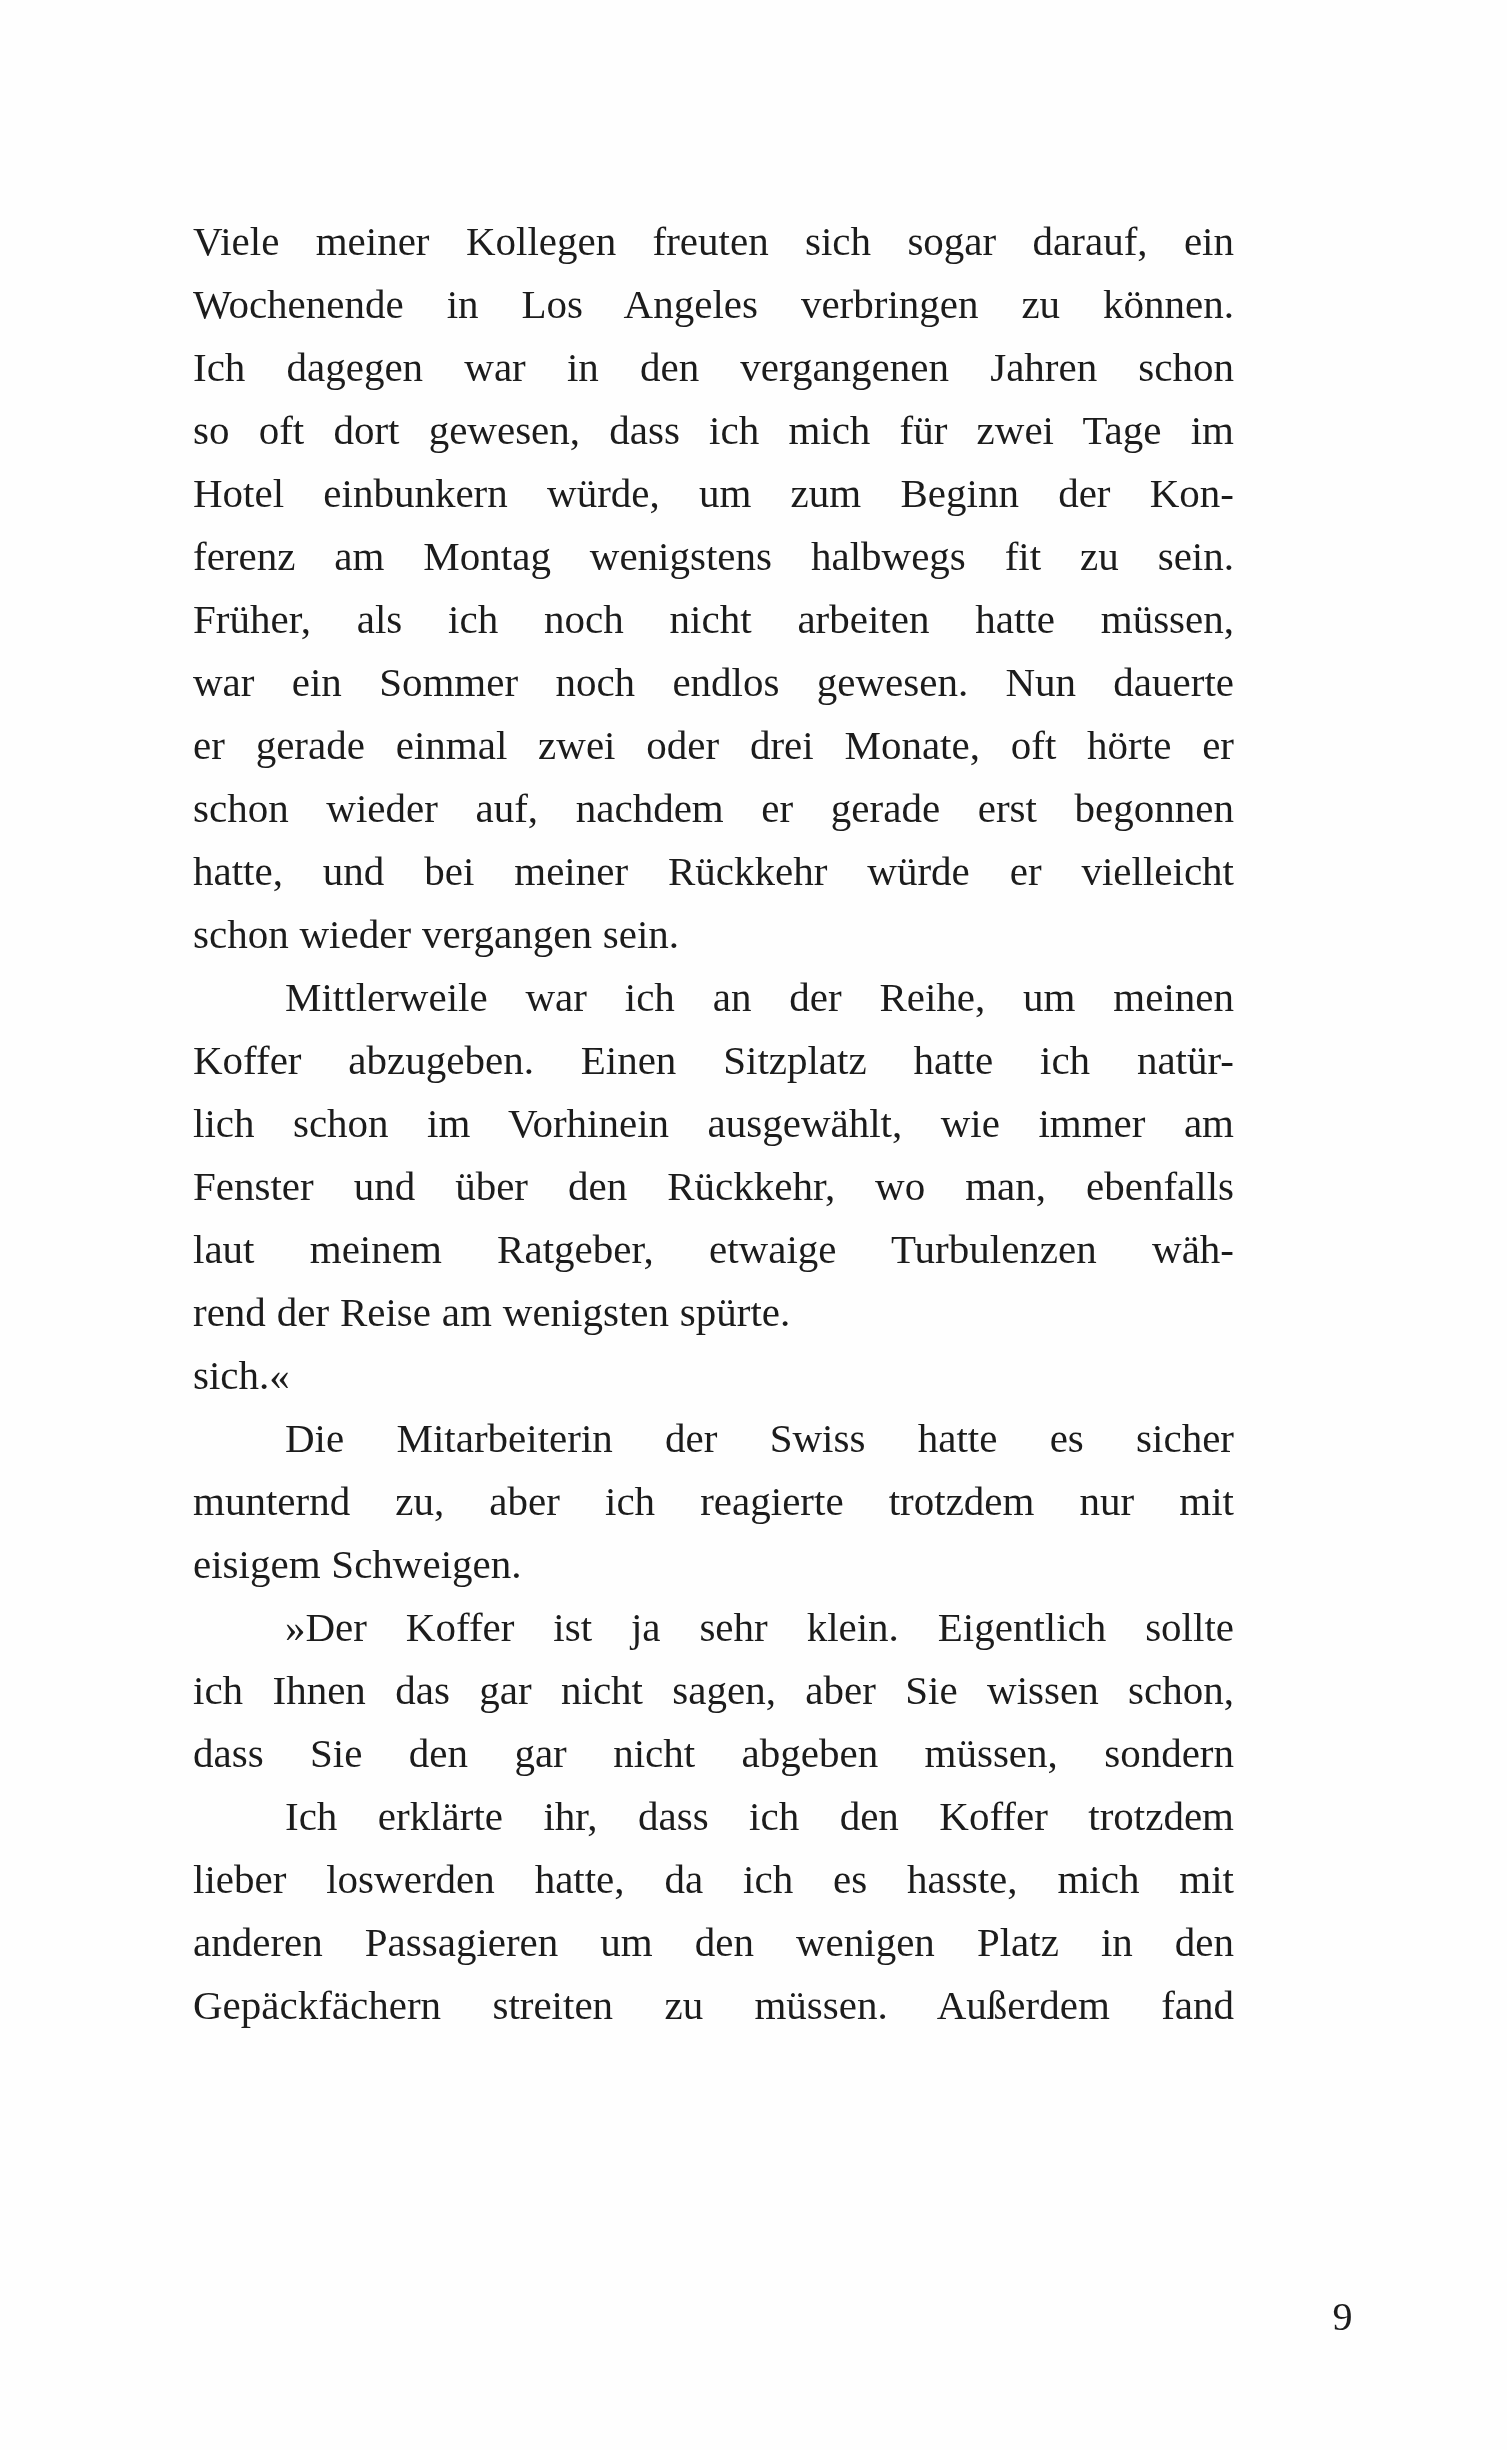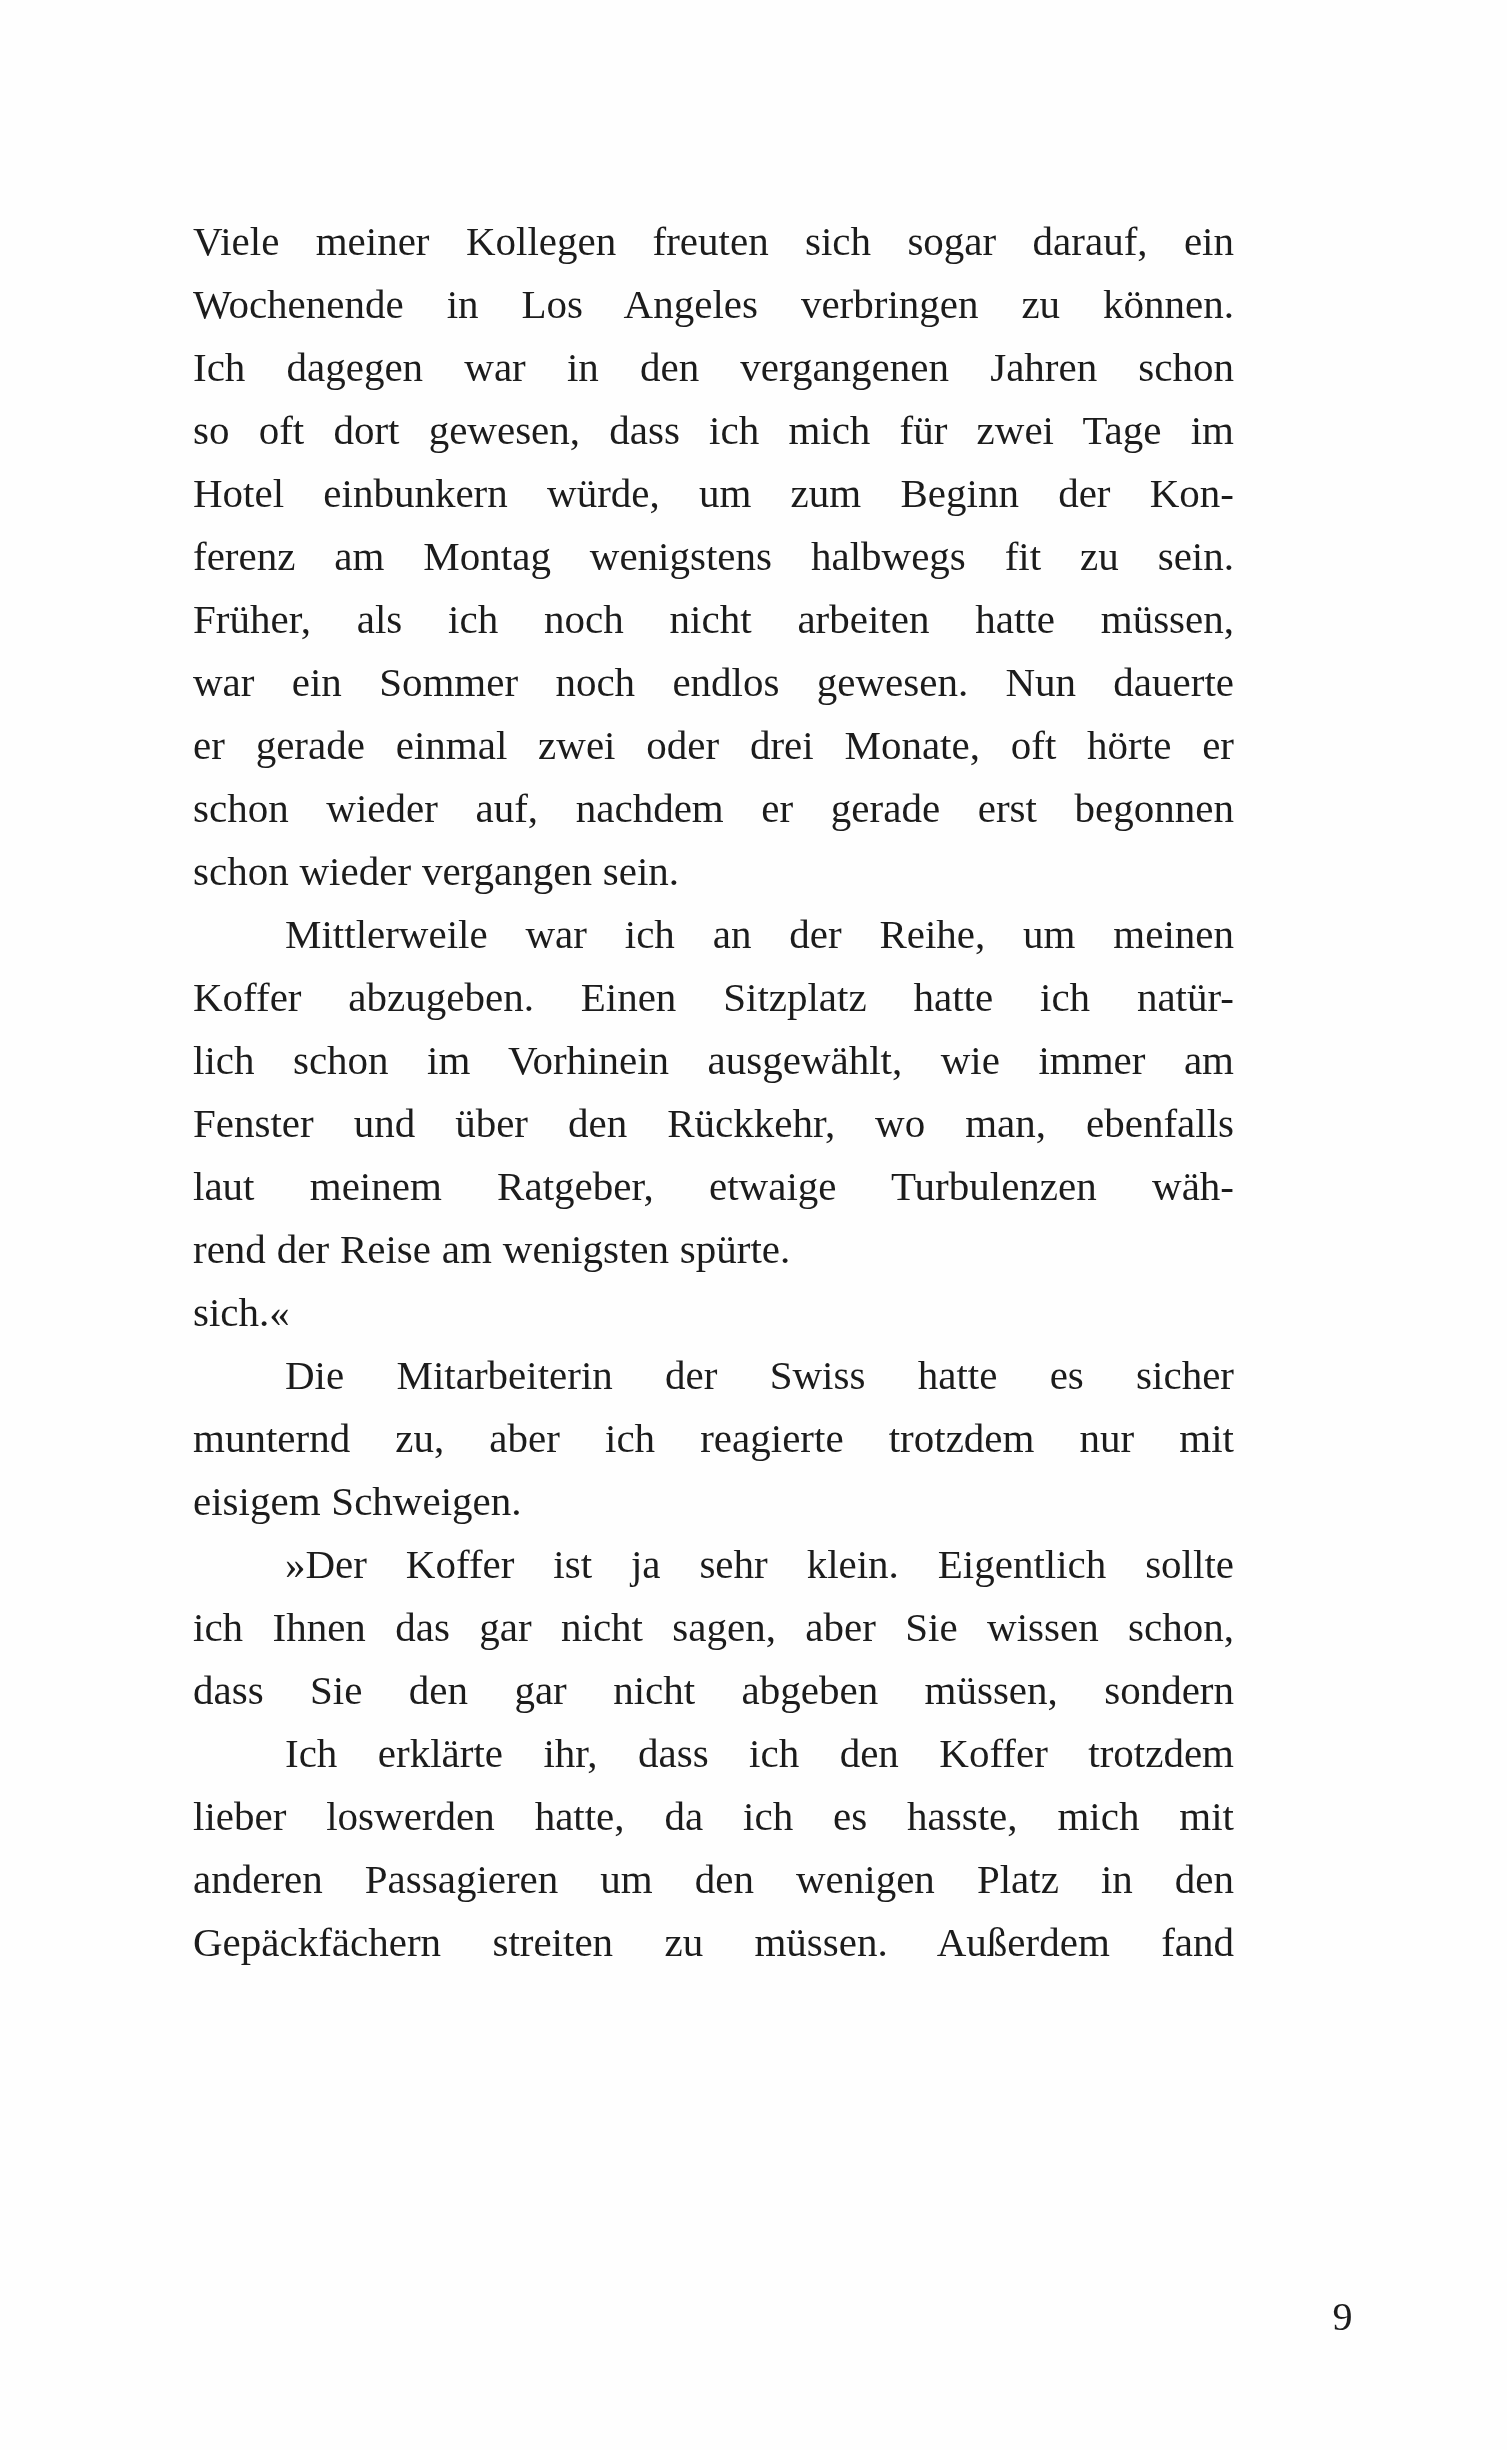--- a/index.html
+++ b/index.html
@@ -59,20 +59,21 @@
       <div class="text-line">Viele meiner Kollegen freuten sich sogar darauf, ein</div>
       <div class="text-line">Wochenende in Los Angeles verbringen zu können.</div>
       <div class="text-line">Ich dagegen war in den vergangenen Jahren schon</div>
       <div class="text-line">so oft dort gewesen, dass ich mich für zwei Tage im</div>
       <div class="text-line">Hotel einbunkern würde, um zum Beginn der Kon-</div>
       <div class="text-line">ferenz am Montag wenigstens halbwegs fit zu sein.</div>
       <div class="text-line">Früher, als ich noch nicht arbeiten hatte müssen,</div>
       <div class="text-line">war ein Sommer noch endlos gewesen. Nun dauerte</div>
       <div class="text-line">er gerade einmal zwei oder drei Monate, oft hörte er</div>
       <div class="text-line">schon wieder auf, nachdem er gerade erst begonnen</div>
+      <div class="text-line">hatte, und bei meiner Rückkehr würde er vielleicht</div>
       <div class="text-line para-last">schon wieder vergangen sein.</div>
       <div class="text-line indent">Mittlerweile war ich an der Reihe, um meinen</div>
       <div class="text-line">Koffer abzugeben. Einen Sitzplatz hatte ich natür-</div>
       <div class="text-line">lich schon im Vorhinein ausgewählt, wie immer am</div>
       <div class="text-line">Fenster und über den Rückkehr, wo man, ebenfalls</div>
       <div class="text-line">laut meinem Ratgeber, etwaige Turbulenzen wäh-</div>
       <div class="text-line para-last">rend der Reise am wenigsten spürte.</div>
       <div class="text-line para-last">sich.«</div>
       <div class="text-line indent">Die Mitarbeiterin der Swiss hatte es sicher</div>
       <div class="text-line">munternd zu, aber ich reagierte trotzdem nur mit</div>

